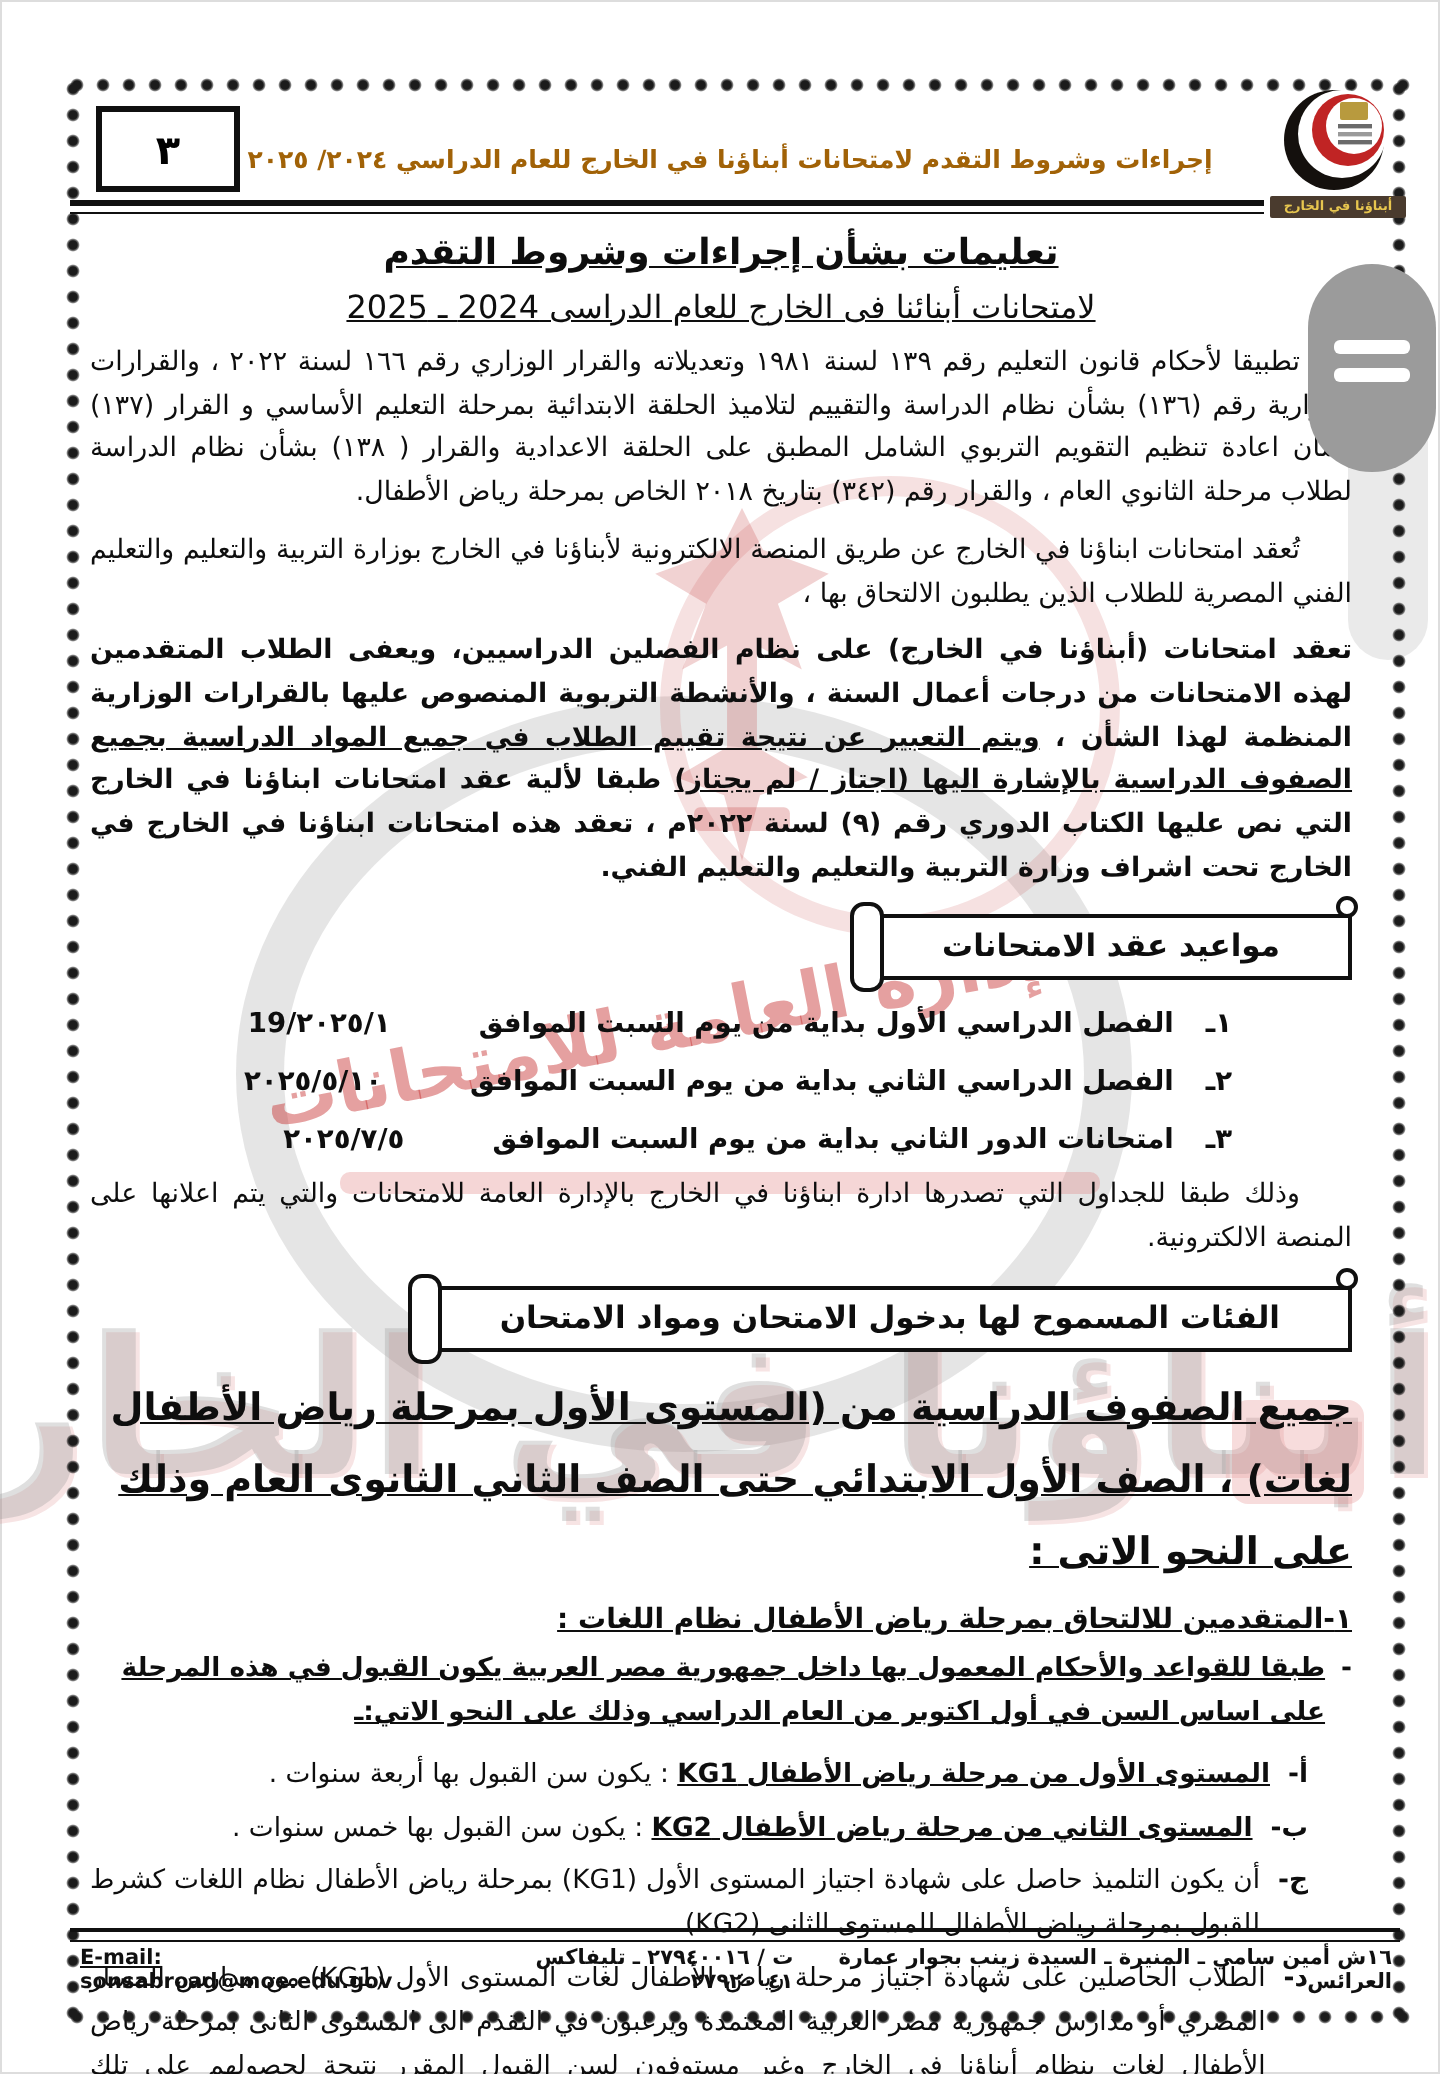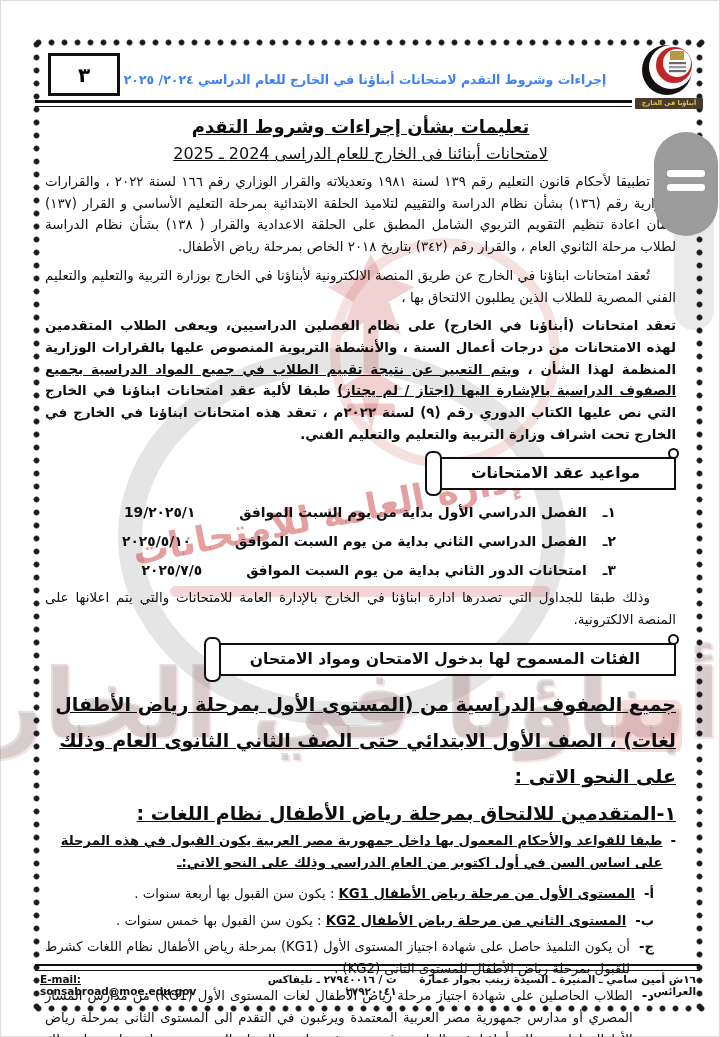--- a/index.html
+++ b/index.html
@@ -15,21 +15,21 @@
     background-size:9px 13px;background-repeat:repeat-y;}
   .chain-top{top:38px;left:34px;right:14px;}
   .chain-bottom{bottom:24px;left:34px;right:14px;}
   .chain-left{left:32px;top:40px;bottom:26px;}
   .chain-right{right:16px;top:40px;bottom:26px;}
 
   
   .pagenum-box{position:absolute;left:48px;top:53px;width:66px;height:37px;border:3px solid #101010;
     display:flex;align-items:center;justify-content:center;font-size:20px;font-weight:bold;background:#fff;z-index:4;}
   .header-line{position:absolute;top:72px;left:120px;right:110px;text-align:center;direction:rtl;
-    font-size:12.5px;font-weight:bold;color:#3b82f6;z-index:4;}
+    font-size:12.5px;font-weight:bold;color:#a16207;z-index:4;}
   .header-rule{position:absolute;top:100px;left:35px;right:88px;height:3px;border-top:3px solid #101010;border-bottom:1px solid #101010;z-index:4;}
 
   
   .logo{position:absolute;right:17px;top:43px;width:68px;z-index:5;text-align:center;}
   .logo svg{display:block;margin:0 auto;}
   .logo-caption{margin-top:1px;background:#4a3b2e;color:#e7c64f;font-size:6.5px;font-weight:bold;
     padding:2px 1px;border-radius:1px;direction:rtl;line-height:1.1;}
 
   
   .widget-pill{position:absolute;right:2px;top:132px;width:64px;height:104px;background:#9b9b9b;
@@ -66,21 +66,21 @@
     border:2.5px solid #101010;border-radius:7px;}
   .scrollbox .hook{position:absolute;right:-5px;top:-11px;width:7px;height:7px;background:#fff;
     border:2px solid #101010;border-radius:50%;}
 
   .sched{margin:2px 60px 2px 0;}
   .sched-row{display:flex;align-items:baseline;font-size:13.8px;font-weight:bold;line-height:2.1;}
   .sched-num{margin-left:16px;}
   .sched-date{margin-right:44px;letter-spacing:1px;}
 
   .grades{font-size:19px;font-weight:bold;line-height:1.9;margin:10px 0 4px;}
-  .sec-title{font-size:19px;font-weight:bold;margin:8px 0 6px;}
+  .sec-title{font-size:14px;font-weight:bold;margin:8px 0 6px;}
   .rule-row{display:flex;font-size:13.2px;font-weight:bold;line-height:1.7;margin:6px 0 8px;}
   .rule-dash{margin-left:8px;}
   .kg-row{display:flex;font-size:13.2px;line-height:1.65;margin:5px 0 5px 0;padding-right:22px;}
   .kg-label{font-weight:bold;margin-left:9px;white-space:nowrap;}
   .kg-body{text-align:justify;}
 
   
   .footer-rule{position:absolute;left:35px;right:20px;bottom:66px;height:4px;border-top:2.5px solid #101010;border-bottom:1px solid #101010;z-index:4;}
   .footer{position:absolute;left:40px;right:24px;bottom:40px;display:flex;direction:rtl;
     justify-content:space-between;align-items:center;font-size:10.5px;font-weight:bold;color:#101010;z-index:4;}

